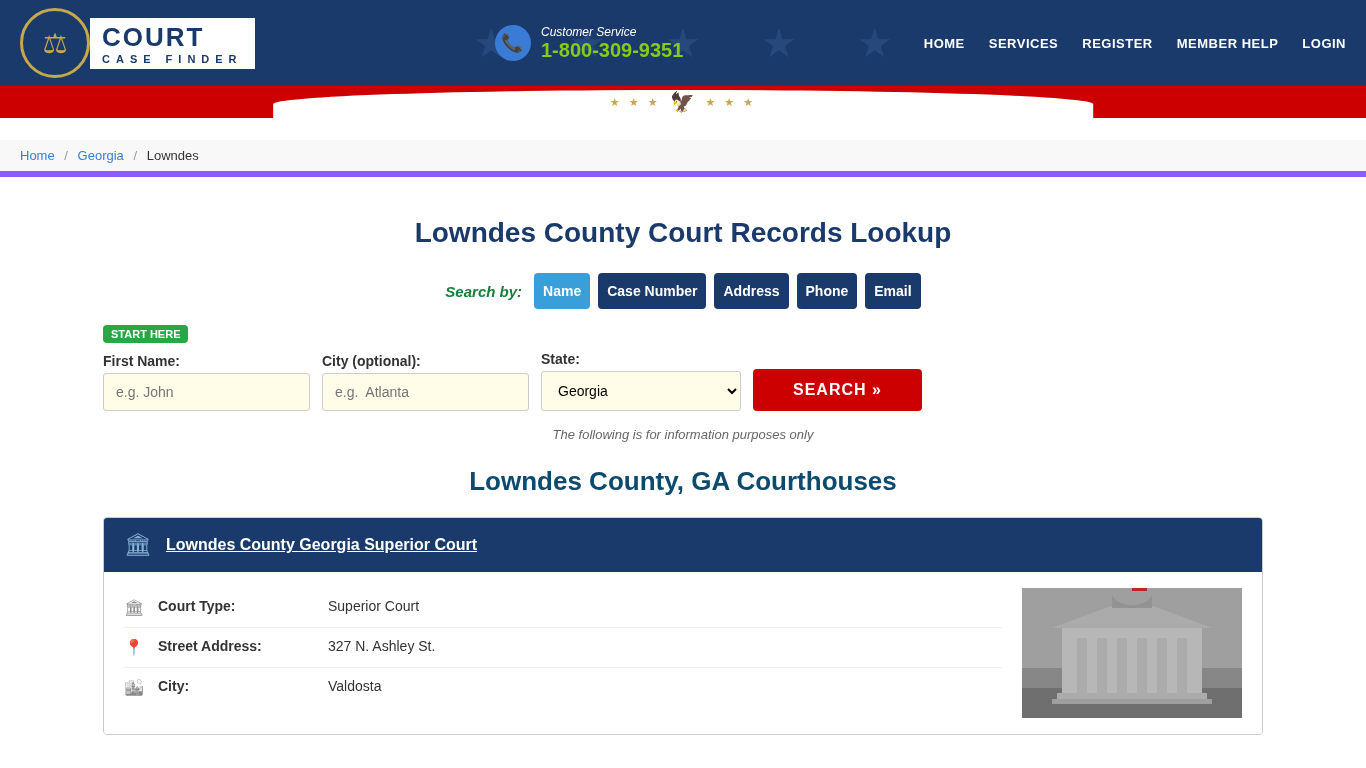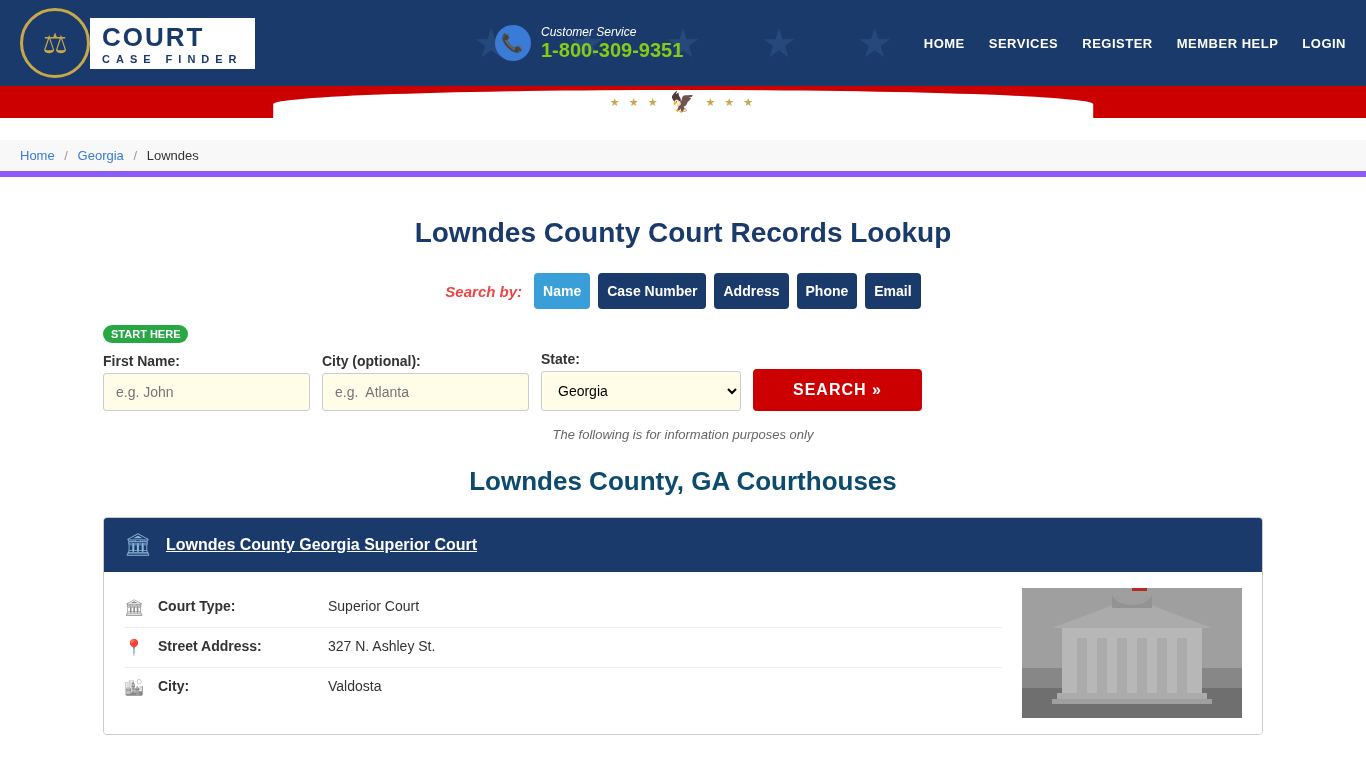--- a/index.html
+++ b/index.html
@@ -111,21 +111,21 @@
       align-items: center;
       justify-content: center;
       gap: 8px;
       margin-bottom: 16px;
       flex-wrap: wrap;
     }
     .search-by-label {
       font-weight: bold;
       font-style: italic;
       font-size: 15px;
-      color: #ef4444;
+      color: #15803d;
       margin-right: 4px;
     }
     .tab-btn {
       padding: 10px 9px;
       border: none;
       border-radius: 4px;
       font-size: 14px;
       font-weight: bold;
       cursor: pointer;
       color: #fff;
@@ -133,21 +133,21 @@
     .tab-btn.active { background: #3a9fd8; }
     .tab-btn.inactive { background: #1a3a6b; }
 
     
     .start-here {
       background: #28a745;
       color: #fff;
       font-size: 11px;
       font-weight: bold;
       padding: 3px 8px;
-      border-radius: 9px;
+      border-radius: 4px;
       display: inline-block;
       margin-bottom: 8px;
     }
 
     
     .search-form {
       display: flex;
       align-items: flex-end;
       gap: 12px;
       flex-wrap: wrap;

